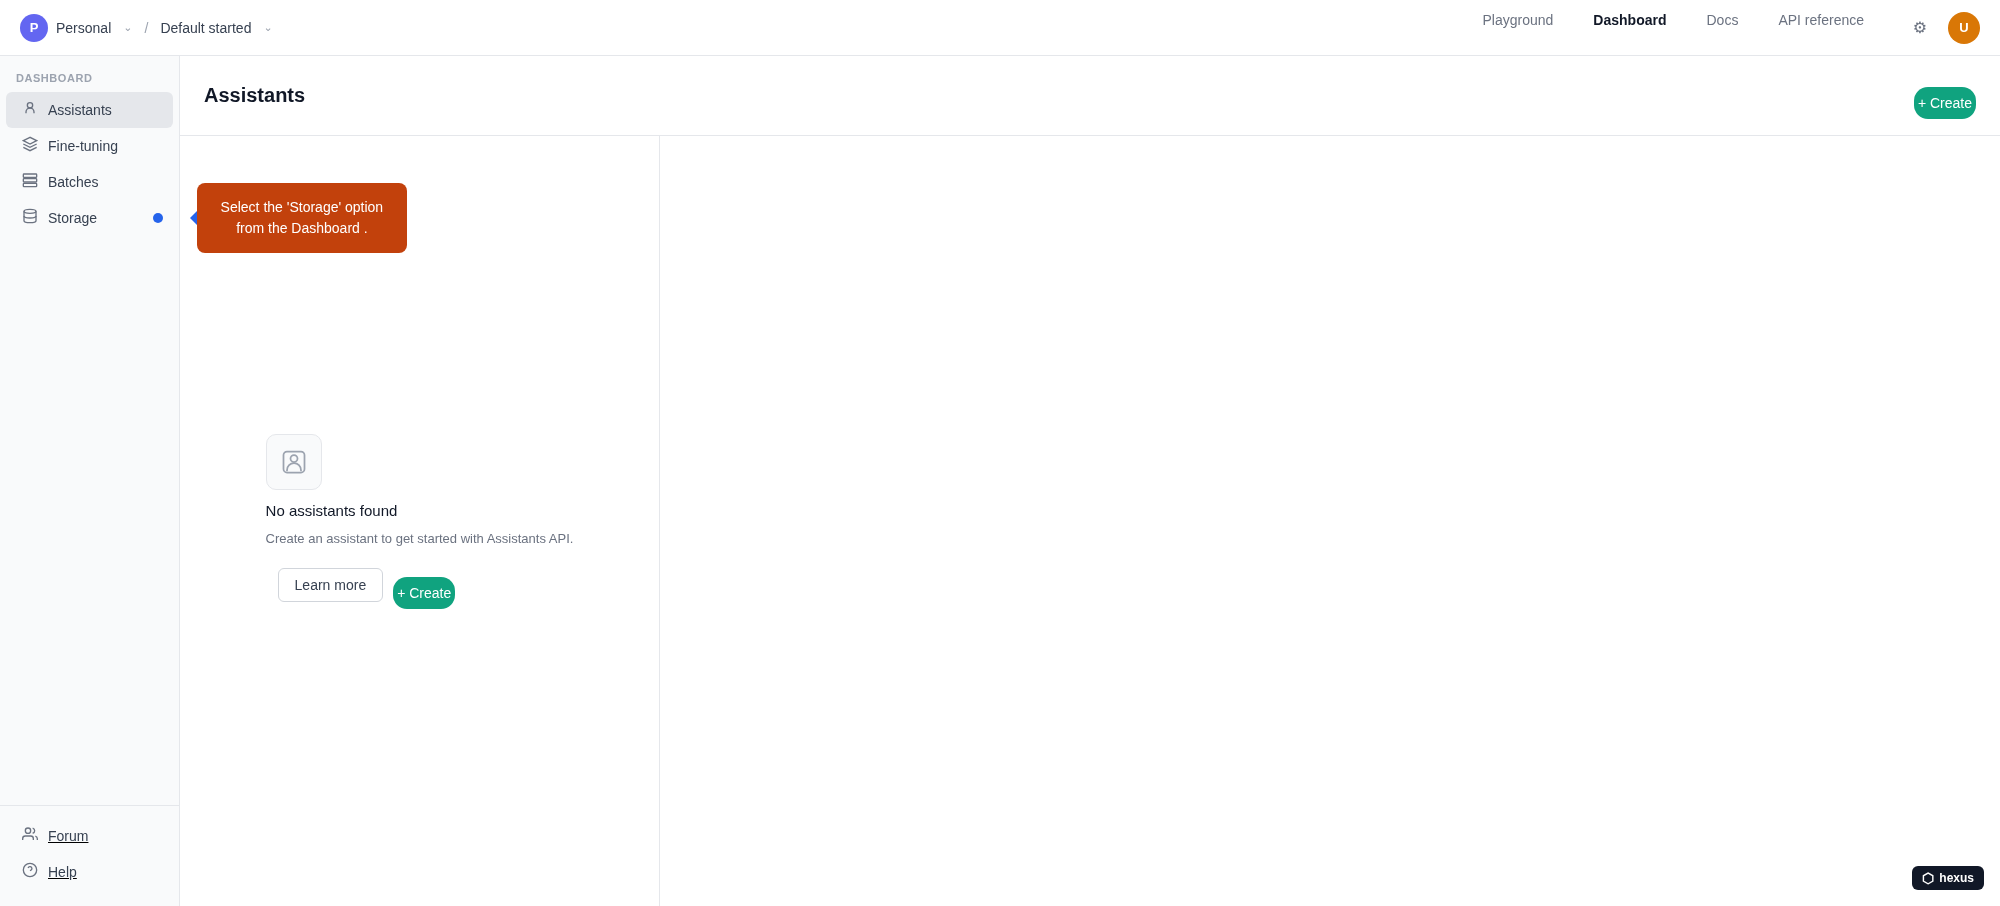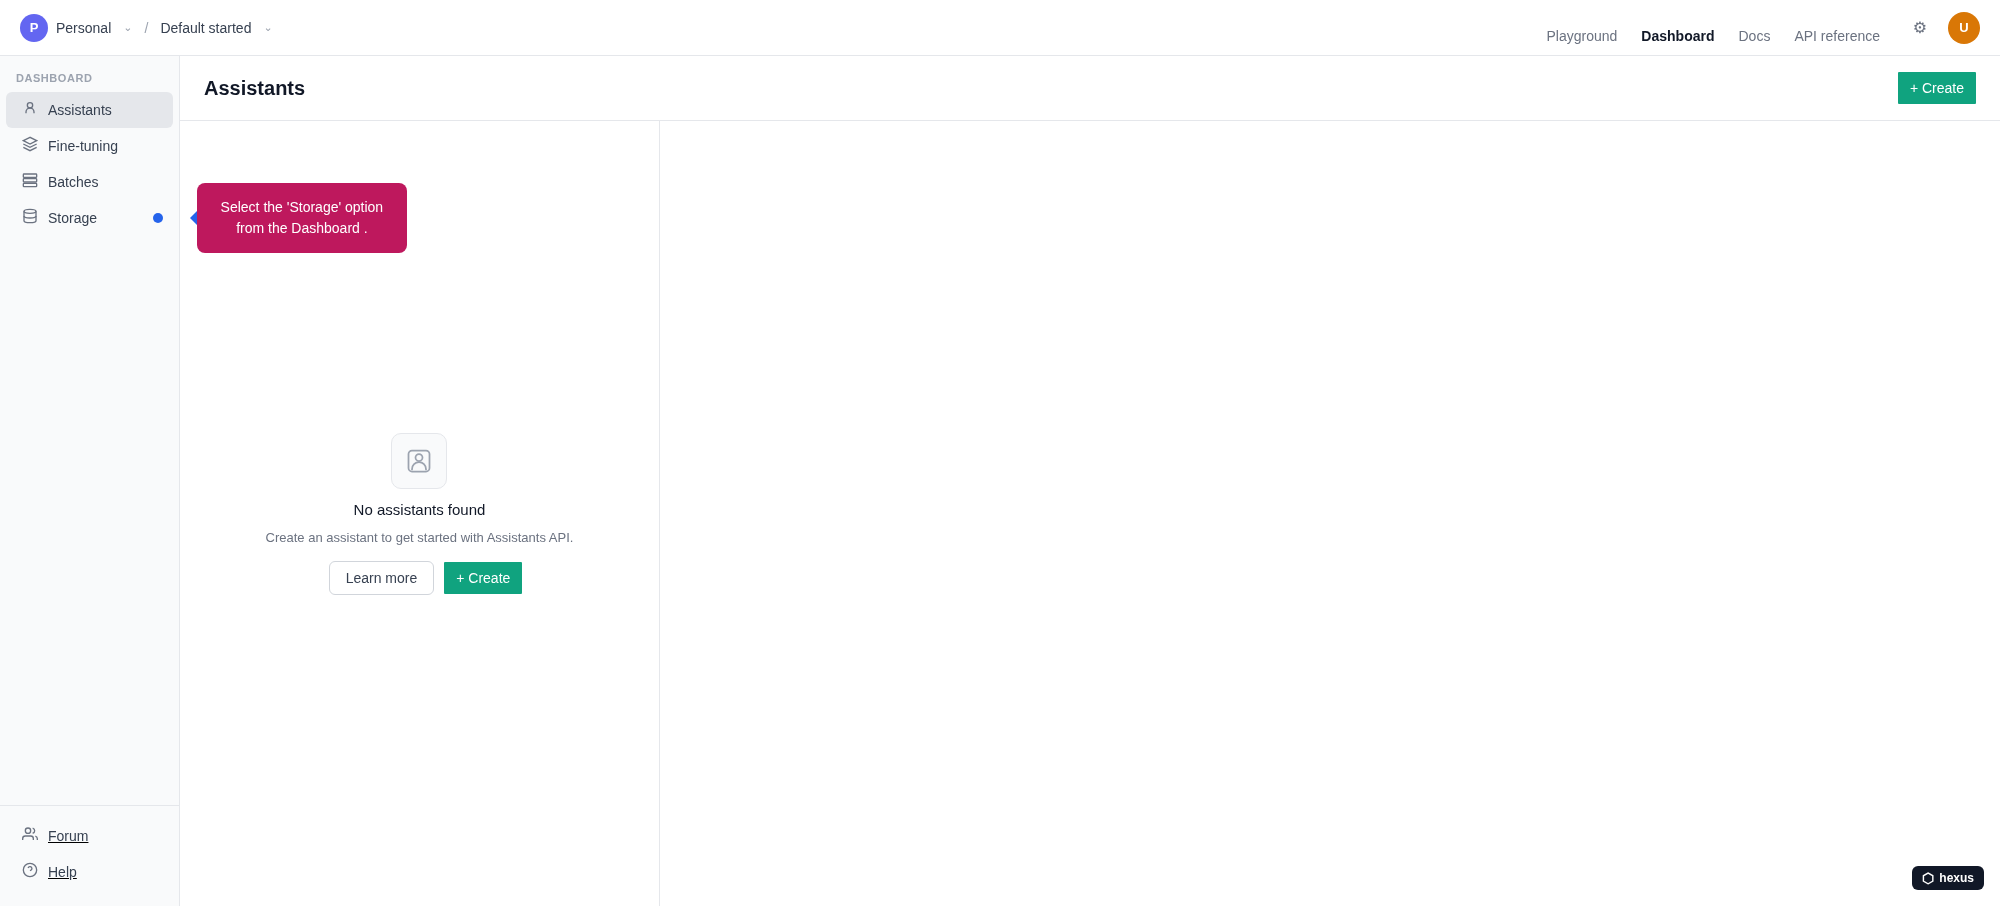--- a/index.html
+++ b/index.html
@@ -18,21 +18,21 @@
       background: #6366f1; color: #fff;
       display: flex; align-items: center; justify-content: center;
       font-size: 13px; font-weight: 700;
     }
     .breadcrumb-sep { color: #9ca3af; font-size: 14px; margin: 0 4px; }
     .breadcrumb-item {
       display: flex; align-items: center; gap: 12px;
       font-size: 14px; color: #374151; cursor: pointer;
     }
     .breadcrumb-item .chevron { color: #9ca3af; font-size: 11px; }
-    .header-nav { display: flex; align-items: flex-end; gap: 24px; }
+    .header-nav { display: flex; align-items: flex-start; gap: 40px; }
     .nav-link { font-size: 14px; color: #6b7280; cursor: pointer; text-decoration: none; }
     .nav-link.active { color: #111827; font-weight: 600; }
     .header-icons { display: flex; align-items: center; gap: 12px; }
     .icon-btn {
       width: 32px; height: 32px; border-radius: 50%;
       display: flex; align-items: center; justify-content: center;
       cursor: pointer; color: #6b7280; font-size: 16px;
     }
     .avatar {
       width: 32px; height: 32px; border-radius: 50%;
@@ -73,53 +73,54 @@
     
     .main { flex: 1; display: flex; flex-direction: column; overflow: hidden; }
     .main-header {
       display: flex; align-items: center; justify-content: space-between;
       padding: 16px 24px; border-bottom: 1px solid #e5e7eb;
     }
     .main-title { font-size: 20px; font-weight: 600; color: #111827; }
     .btn-create {
       display: flex; align-items: center; gap: 6px;
       background: #10a37f; color: #fff; border: none;
-      border-radius: 1px; padding: 8px 12px; font-size: 14px; font-weight: 500;
+      border-radius: 14px; padding: 8px 4px; font-size: 14px; font-weight: 500;
       cursor: pointer;
+      margin-top: 15px;
     }
 
     
     .content-area { display: flex; flex: 1; overflow: hidden; }
     .left-panel {
       width: 480px; min-width: 480px;
       border-right: 1px solid #e5e7eb;
       display: flex; flex-direction: column;
       align-items: center; justify-content: center;
     }
     .right-panel { flex: 1; background: #fff; }
 
-    .empty-state { display: flex; flex-direction: column; align-items: center; gap: 12px; }
+    .empty-state { display: flex; flex-direction: column; align-items: flex-start; gap: 12px; }
     .empty-icon {
       width: 56px; height: 56px; border: 1px solid #e5e7eb; border-radius: 10px;
       display: flex; align-items: center; justify-content: center;
       font-size: 24px; color: #9ca3af; background: #f9fafb;
     }
     .empty-title { font-size: 15px; font-weight: 500; color: #111827; }
     .empty-desc { font-size: 13px; color: #6b7280; text-align: center; }
     .empty-actions { display: flex; align-items: center; gap: 10px; margin-top: 4px; }
     .btn-learn {
       background: #fff; border: 1px solid #d1d5db; border-radius: 6px;
       padding: 8px 16px; font-size: 14px; color: #374151; cursor: pointer; margin-left: 12px;
     }
 
     
     .tooltip-container { position: relative; }
     .tooltip {
       position: absolute; left: 110%; top: 50%; transform: translateY(-50%);
-      background: #be185d; color: #fff;
+      background: #c2410c; color: #fff;
       border-radius: 8px; padding: 14px 18px;
       font-size: 14px; font-weight: 500; line-height: 1.5;
       width: 210px; text-align: center;
       z-index: 100; pointer-events: none;
     }
     .tooltip::before {
       content: '';
       position: absolute; right: 100%; top: 50%; transform: translateY(-50%);
       border: 7px solid transparent; border-right-color: #2563eb;
     }

